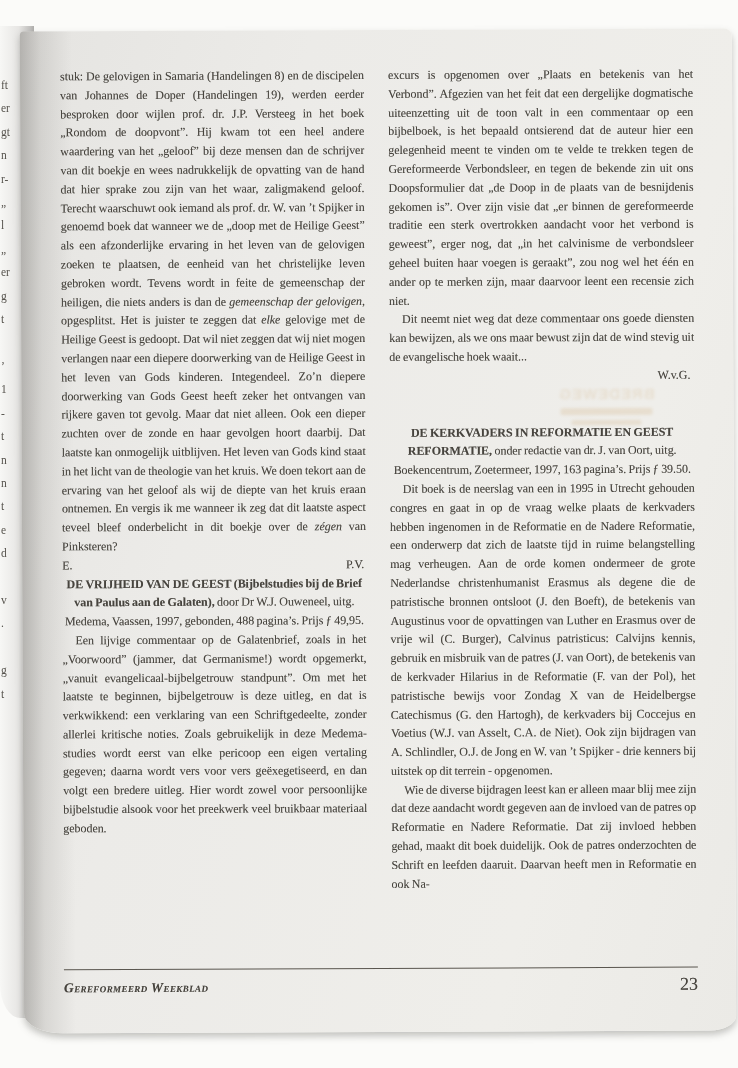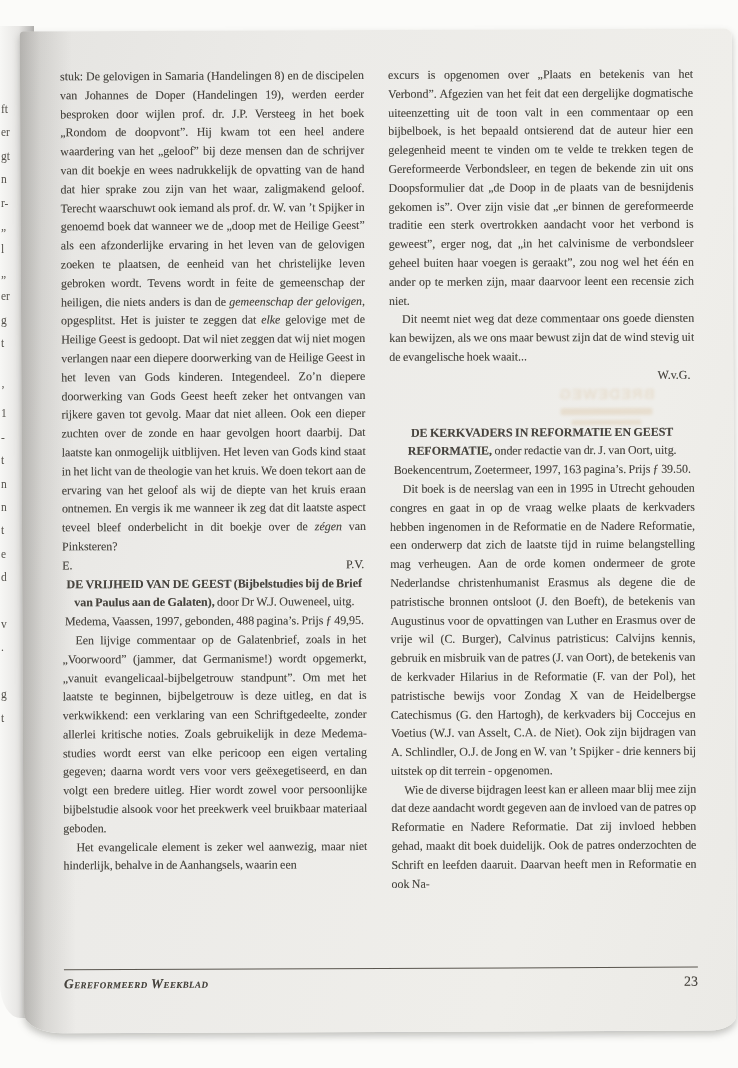--- a/index.html
+++ b/index.html
@@ -8,21 +8,21 @@
     background:#fbfbf9;
     font-family:"Liberation Serif", serif;
   }
   
   .facing-edge{
     position:absolute;left:0;top:26px;width:34px;height:992px;
     background:linear-gradient(to right,#f7f7f5 0%,#e7e6e4 55%,#c2c1bf 88%,#aeadab 100%);
     border-bottom-left-radius:60% 34px;
   }
   .edge-fragments{
-    position:absolute;left:1px;top:72px;width:16px;
+    position:absolute;left:1px;top:48px;width:16px;
     font-size:11.5px;line-height:23.4px;color:#55524c;
     white-space:pre-line;text-align:left;
   }
   
   .page{
     position:absolute;left:22px;top:30px;width:712px;height:1002px;
     background:linear-gradient(105deg,#e5e4e1 0%,#ecebe8 30%,#efeeea 75%,#ebeae6 100%);
     border-radius:4px 8px 26px 40px / 4px 8px 15px 20px;
     box-shadow:0 4px 7px rgba(90,88,84,0.35);
     transform:rotate(-0.25deg);
@@ -49,21 +49,21 @@
   .review-heading{text-align:center;margin:13px 3px 4px 3px;text-indent:0;}
   .review-heading .bold{font-weight:bold;}
   .review-heading.second{margin-top:38px;}
   .footer{
     position:absolute;left:40px;top:938px;width:634px;
     border-top:1.5px solid #5a564f;padding-top:6px;
     display:flex;justify-content:space-between;align-items:baseline;
     color:#45423c;text-shadow:0 0 0.6px rgba(71,68,62,0.38);
   }
   .journal{font-variant:small-caps;font-weight:600;font-size:13.5px;letter-spacing:0.4px;font-style:italic;}
-  .pagenum{font-size:14px;}
+  .pagenum{font-size:18px;}
   
   .ghost{
     position:absolute;left:520px;top:356px;width:130px;height:80px;
     opacity:0.14;filter:blur(1.6px);transform:scaleX(-1);
     color:#b97f2e;text-align:center;pointer-events:none;
   }
   .ghost .g-title{font-weight:bold;font-size:15px;letter-spacing:1px;font-family:"Liberation Sans",sans-serif;}
   .ghost .g-bar{margin:6px auto 0;width:92px;height:7px;background:#b97f2e;border-radius:2px;}
   .ghost .g-bar2{margin:5px auto 0;width:70px;height:5px;background:#b97f2e;border-radius:2px;}
 </style>
@@ -110,21 +110,20 @@
   </div>
 
   <div class="col col-left">
     <p><span>stuk: De gelovigen in Samaria (Handelingen 8) en de discipelen van Johannes de Doper (Handelingen 19), werden eerder besproken door wijlen prof. dr. J.P. Versteeg in het boek „Rondom de doopvont”. Hij kwam tot een heel andere waardering van het „geloof” bij deze mensen dan de schrijver van dit boekje en wees nadrukkelijk de opvatting van de hand dat hier sprake zou zijn van het waar, zaligmakend geloof. Terecht waarschuwt ook iemand als prof. dr. W. van ’t Spijker in genoemd boek dat wanneer we de „doop met de Heilige Geest” als een afzonderlijke ervaring in het leven van de gelovigen zoeken te plaatsen, de eenheid van het christelijke leven gebroken wordt. Tevens wordt in feite de gemeenschap der heiligen, die niets anders is dan de </span><span class="it">gemeenschap der gelovigen</span><span>, opgesplitst. Het is juister te zeggen dat </span><span class="it">elke</span><span> gelovige met de Heilige Geest is gedoopt. Dat wil niet zeggen dat wij niet mogen verlangen naar een diepere doorwerking van de Heilige Geest in het leven van Gods kinderen. Integendeel. Zo’n diepere doorwerking van Gods Geest heeft zeker het ontvangen van rijkere gaven tot gevolg. Maar dat niet alleen. Ook een dieper zuchten over de zonde en haar gevolgen hoort daarbij. Dat laatste kan onmogelijk uitblijven. Het leven van Gods kind staat in het licht van de theologie van het kruis. We doen tekort aan de ervaring van het geloof als wij de diepte van het kruis eraan ontnemen. En vergis ik me wanneer ik zeg dat dit laatste aspect teveel bleef onderbelicht in dit boekje over de </span><span class="it">zégen</span><span> van Pinksteren?</span></p>
     <div class="sig-row">
       <span>E.</span>
       <span>P.V.</span>
     </div>
     <p class="review-heading"><span class="bold">DE VRIJHEID VAN DE GEEST (Bijbelstudies bij de Brief van Paulus aan de Galaten),</span><span> door Dr W.J. Ouweneel, uitg. Medema, Vaassen, 1997, gebonden, 488 pagina’s. Prijs ƒ 49,95.</span></p>
     <p class="indent">Een lijvige commentaar op de Galatenbrief, zoals in het „Voorwoord” (jammer, dat Germanisme!) wordt opgemerkt, „vanuit evangelicaal-bijbelgetrouw standpunt”. Om met het laatste te beginnen, bijbelgetrouw ìs deze uitleg, en dat is verkwikkend: een verklaring van een Schriftgedeelte, zonder allerlei kritische noties. Zoals gebruikelijk in deze Medema-studies wordt eerst van elke pericoop een eigen vertaling gegeven; daarna wordt vers voor vers geëxegetiseerd, en dan volgt een bredere uitleg. Hier wordt zowel voor persoonlijke bijbelstudie alsook voor het preekwerk veel bruikbaar materiaal geboden.</p>
-    <p class="indent">Het evangelicale element is zeker wel aanwezig, maar niet hinderlijk, behalve in de Aanhangsels, waarin een</p>
   </div>
 
   <div class="col col-right">
     <p>excurs is opgenomen over „Plaats en betekenis van het Verbond”. Afgezien van het feit dat een dergelijke dogmatische uiteenzetting uit de toon valt in een commentaar op een bijbelboek, is het bepaald ontsierend dat de auteur hier een gelegenheid meent te vinden om te velde te trekken tegen de Gereformeerde Verbondsleer, en tegen de bekende zin uit ons Doopsformulier dat „de Doop in de plaats van de besnijdenis gekomen is”. Over zijn visie dat „er binnen de gereformeerde traditie een sterk overtrokken aandacht voor het verbond is geweest”, erger nog, dat „in het calvinisme de verbondsleer geheel buiten haar voegen is geraakt”, zou nog wel het één en ander op te merken zijn, maar daarvoor leent een recensie zich niet.</p>
     <p class="indent">Dit neemt niet weg dat deze commentaar ons goede diensten kan bewijzen, als we ons maar bewust zijn dat de wind stevig uit de evangelische hoek waait...</p>
     <div class="sig-right">W.v.G.</div>
     <p class="review-heading second"><span class="bold">DE KERKVADERS IN REFORMATIE EN GEEST REFORMATIE,</span><span> onder redactie van dr. J. van Oort, uitg. Boekencentrum, Zoetermeer, 1997, 163 pagina’s. Prijs ƒ 39.50.</span></p>
     <p class="indent">Dit boek is de neerslag van een in 1995 in Utrecht gehouden congres en gaat in op de vraag welke plaats de kerkvaders hebben ingenomen in de Reformatie en de Nadere Reformatie, een onderwerp dat zich de laatste tijd in ruime belangstelling mag verheugen. Aan de orde komen ondermeer de grote Nederlandse christenhumanist Erasmus als degene die de patristische bronnen ontsloot (J. den Boeft), de betekenis van Augustinus voor de opvattingen van Luther en Erasmus over de vrije wil (C. Burger), Calvinus patristicus: Calvijns kennis, gebruik en misbruik van de patres (J. van Oort), de betekenis van de kerkvader Hilarius in de Reformatie (F. van der Pol), het patristische bewijs voor Zondag X van de Heidelbergse Catechismus (G. den Hartogh), de kerkvaders bij Coccejus en Voetius (W.J. van Asselt, C.A. de Niet). Ook zijn bijdragen van A. Schlindler, O.J. de Jong en W. van ’t Spijker - drie kenners bij uitstek op dit terrein - opgenomen.</p>
     <p class="indent">Wie de diverse bijdragen leest kan er alleen maar blij mee zijn dat deze aandacht wordt gegeven aan de invloed van de patres op Reformatie en Nadere Reformatie. Dat zij invloed hebben gehad, maakt dit boek duidelijk. Ook de patres onderzochten de Schrift en leefden daaruit. Daarvan heeft men in Reformatie en ook Na-</p>
   </div>

